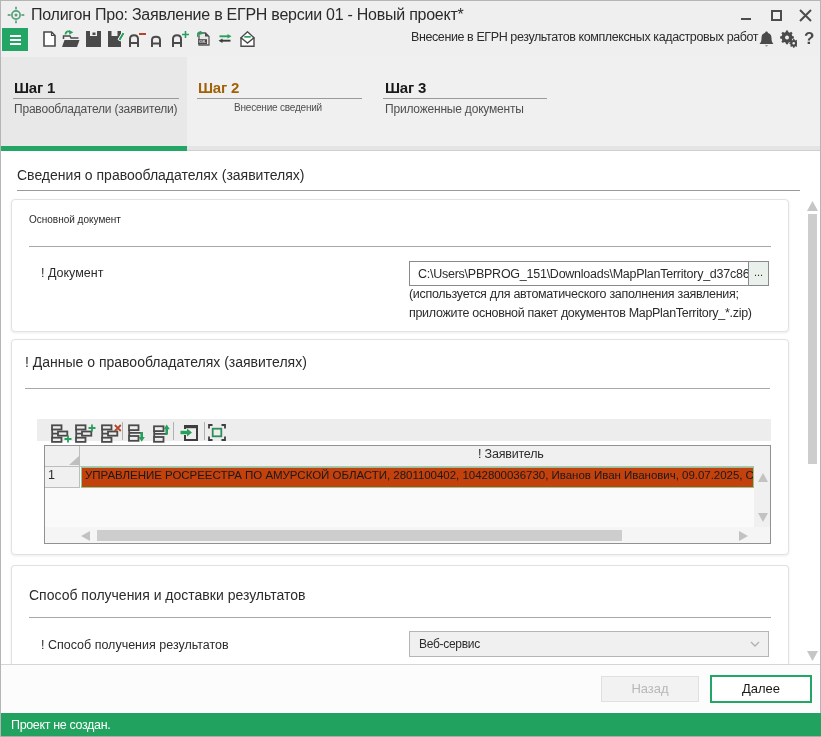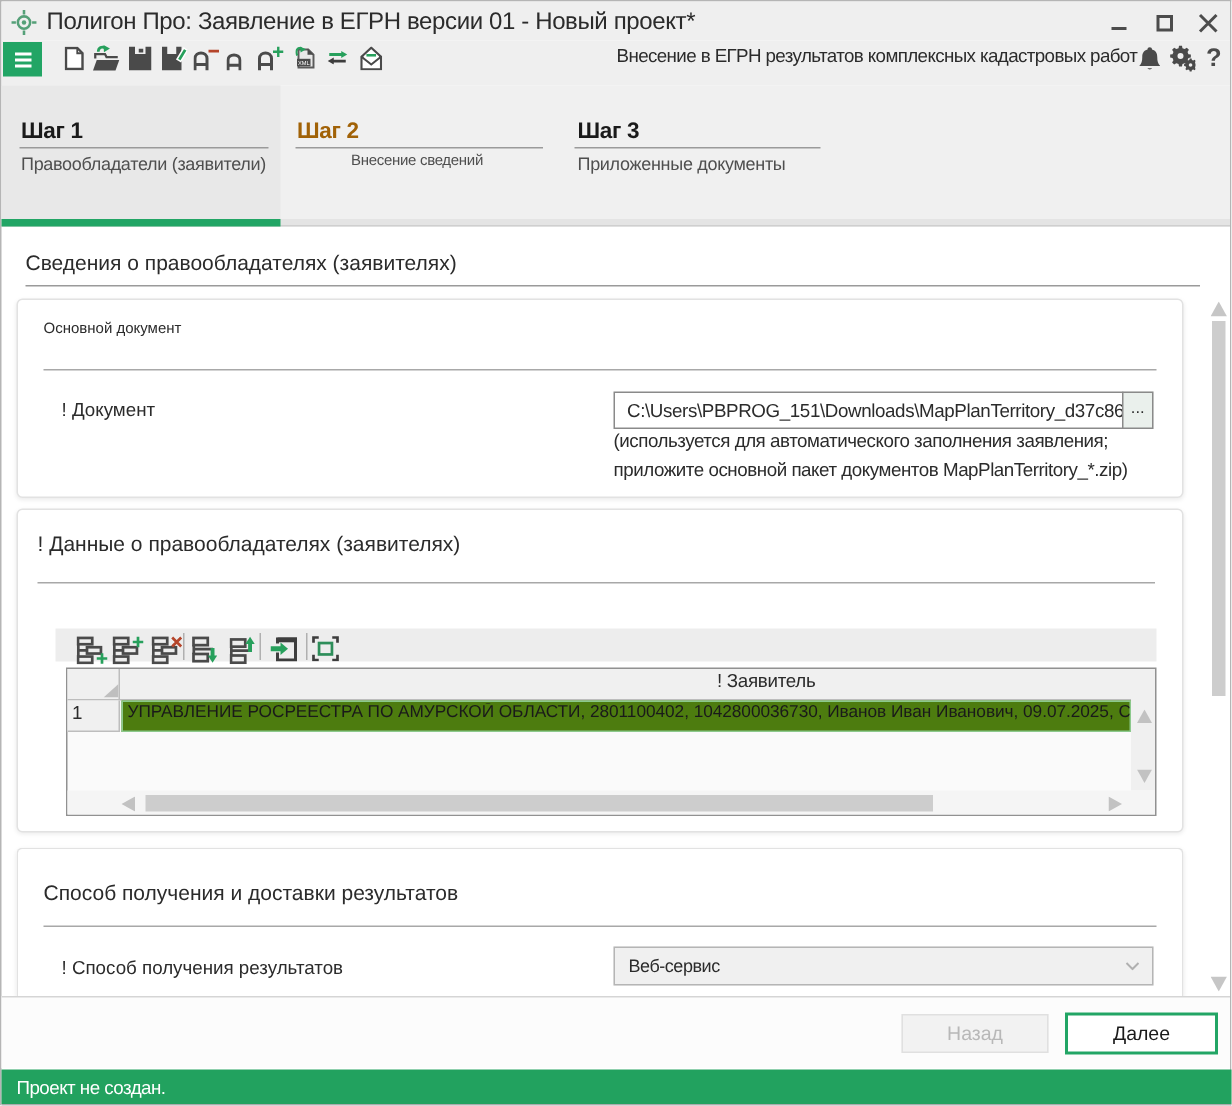--- a/index.html
+++ b/index.html
@@ -219,21 +219,21 @@
     <div class="abs" style="left:0;top:0;width:725px;height:21px;background:#f0f0f0;border-bottom:1px solid #bdbdbd;"></div>
     <div class="abs" style="left:0;top:0;width:35px;height:21px;border-right:1px solid #bdbdbd;"></div>
     <svg class="abs" style="left:24px;top:10px;" width="10" height="9" viewBox="0 0 10 9">
         <path d="M10 0 L10 9 L0 9 Z" fill="#bfbfbf"></path>
       </svg>
     <div class="abs" style="left:433px;top:1px;font-size:12.5px;letter-spacing:-0.2px;color:#2b2b2b;">! Заявитель</div>
 
     <div class="abs" style="left:0;top:21px;width:35px;height:21px;background:#f0f0f0;border-right:1px solid #bdbdbd;border-bottom:1px solid #bdbdbd;">
       <div class="abs" style="left:3px;top:1px;font-size:12.5px;color:#2b2b2b;">1</div>
     </div>
-    <div class="abs" style="left:36px;top:21px;width:673px;height:21px;background:#4d7c0f;border:1px solid #8cc98c;">
+    <div class="abs" style="left:36px;top:21px;width:673px;height:21px;background:#c2410c;border:1px solid #8cc98c;">
       <div class="abs" style="left:3px;top:1px;font-size:11.5px;letter-spacing:-0.03px;color:#1a1a1a;white-space:nowrap;overflow:hidden;width:668px;">УПРАВЛЕНИЕ РОСРЕЕСТРА ПО АМУРСКОЙ ОБЛАСТИ, 2801100402, 1042800036730, Иванов Иван Иванович, 09.07.2025, С</div>
     </div>
 
     <div class="abs" style="left:709px;top:0;width:16px;height:81px;background:#f0f0f0;"></div>
     <svg class="abs" style="left:713px;top:27px;" width="10" height="9" viewBox="0 0 10 9">
         <path d="M5 0 L10 9 L0 9 Z" fill="#c2c2c2"></path>
       </svg>
     <svg class="abs" style="left:713px;top:67px;" width="10" height="9" viewBox="0 0 10 9">
         <path d="M0 0 L10 0 L5 9 Z" fill="#c2c2c2"></path>
       </svg>

